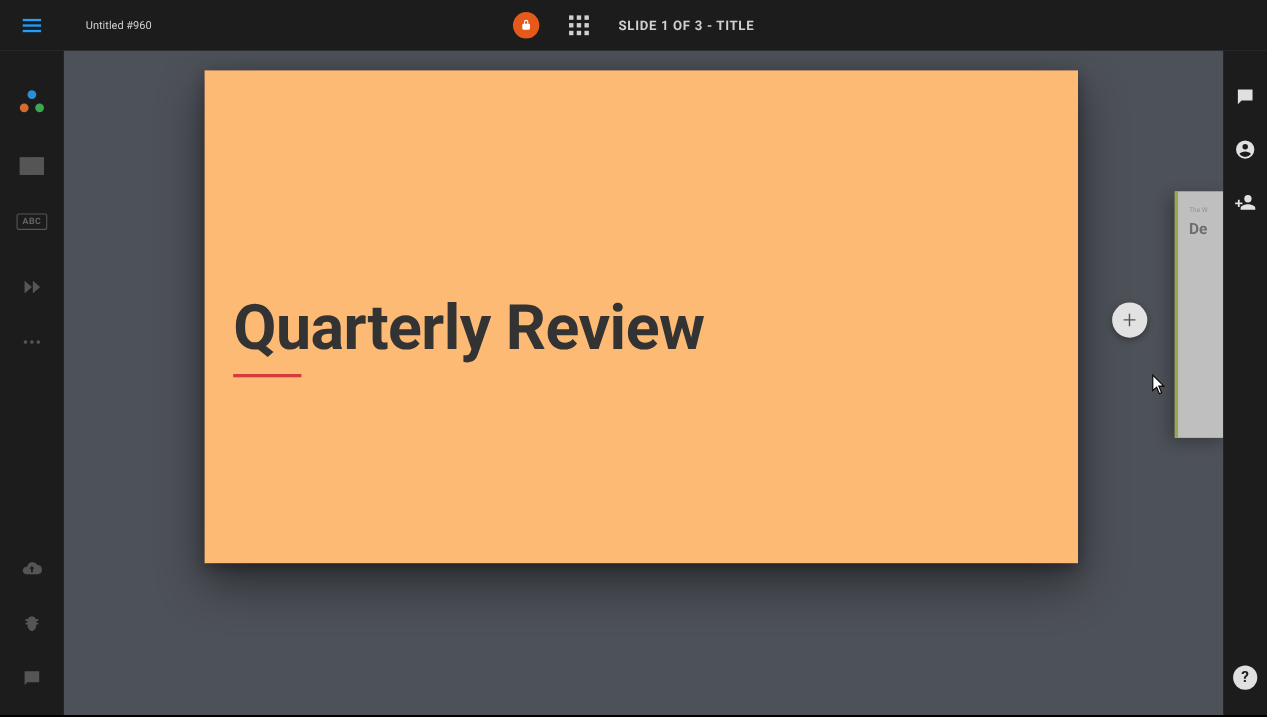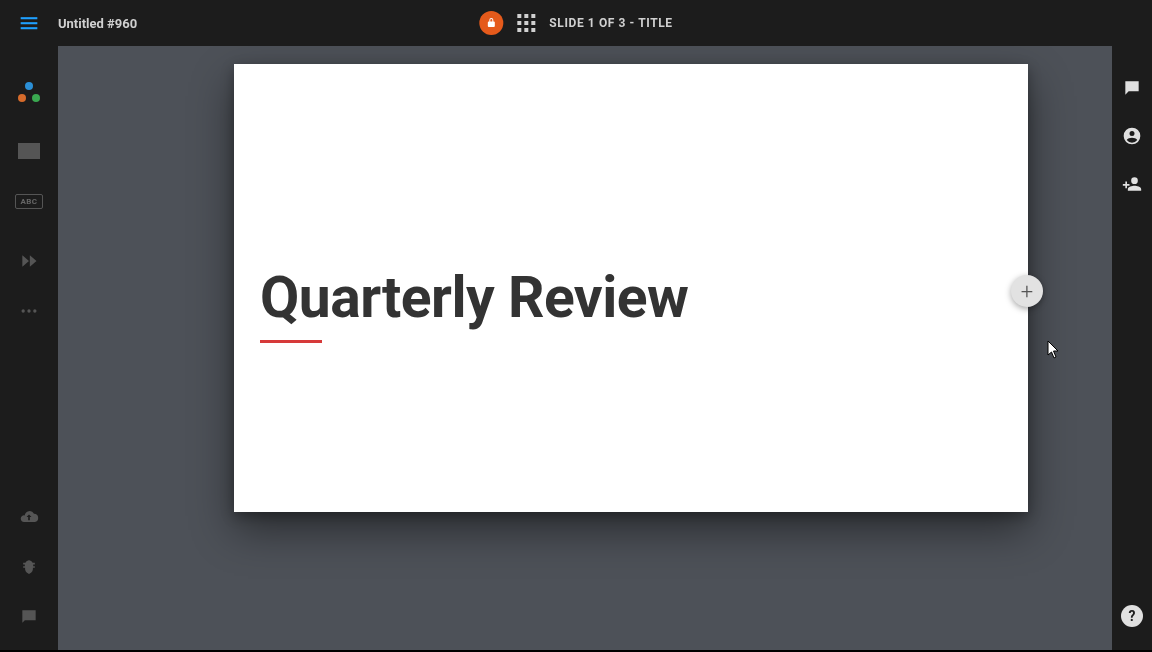--- a/index.html
+++ b/index.html
@@ -27,30 +27,31 @@
     width: 58px;
     height: 46px;
     display: flex;
     align-items: center;
     justify-content: center;
     cursor: pointer;
   }
   .hamburger svg { width: 20px; height: 20px; }
   .doc-title {
     color: #d0d0d0;
-    font-size: 13px;
-    font-weight: 700;
+    font-size: 10px;
+    font-weight: 400;
+    margin-left: 20px;
   }
   .top-center {
     position: absolute;
     left: 50%;
     transform: translateX(-50%);
     display: flex;
     align-items: center;
-    gap: 14px;
+    gap: 27px;
   }
   .lock-badge {
     width: 24px; height: 24px;
     background: #e55a1b;
     border-radius: 50%;
     display: flex; align-items: center; justify-content: center;
     cursor: pointer;
   }
   .lock-badge svg { width: 12px; height: 12px; fill: #fff; }
   .grid-icon {
@@ -214,24 +215,23 @@
     top: 46px; left: 58px; right: 40px; bottom: 0;
     background: #4d5158;
     overflow: hidden;
   }
   .slide {
     position: absolute;
     left: 128px;
     top: 18px;
     width: 794px;
     height: 448px;
-    background: #ffffff;
+    background: #fdba74;
     box-shadow: 0 18px 40px rgba(0,0,0,0.45), 0 4px 12px rgba(0,0,0,0.3);
     color: #2b2b2b;
-    margin-left: 48px;
   }
   .slide-title {
     position: absolute;
     left: 26px;
     top: 200px;
     font-size: 57px;
     font-weight: 700;
     color: #333;
     letter-spacing: -0.5px;
   }
@@ -415,20 +415,25 @@
 </div>
 
 <div class="canvas-area">
   <div class="slide">
     <div class="slide-title">Quarterly Review</div>
     <div class="title-underline"></div>
   </div>
 
   <div class="add-slide-btn">+</div>
 
+  <div class="peek">
+    <div class="t1">The W</div>
+    <div class="t2">De</div>
+    <div class="peek-overlay"></div>
+  </div>
 </div>
 
 <div class="cursor">
   <svg viewBox="0 0 14 20">
     <path d="M1 1 L1 15 L4.5 12 L7 18 L9 17 L6.5 11 L11 11 Z" fill="#fff" stroke="#000" stroke-width="1"></path>
   </svg>
 </div>
 
 <div class="bottom-edge"></div>
 

